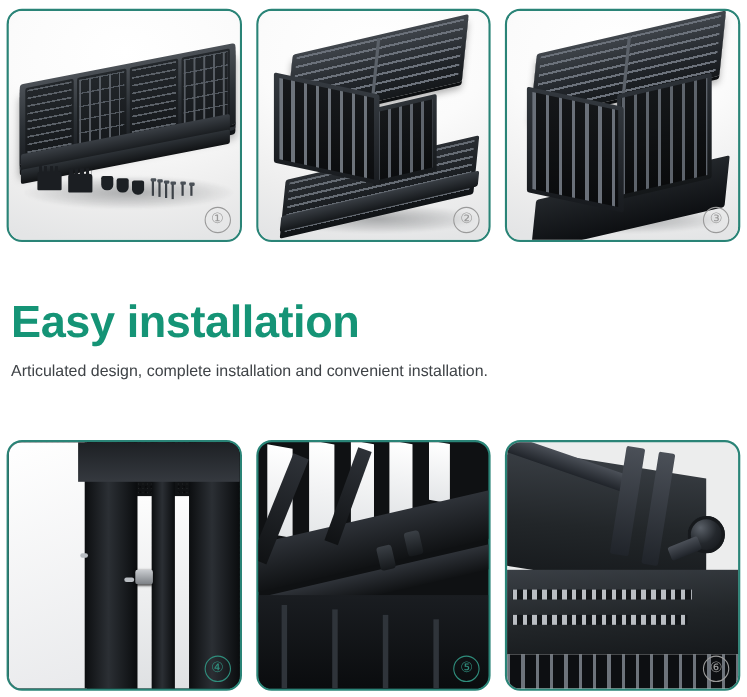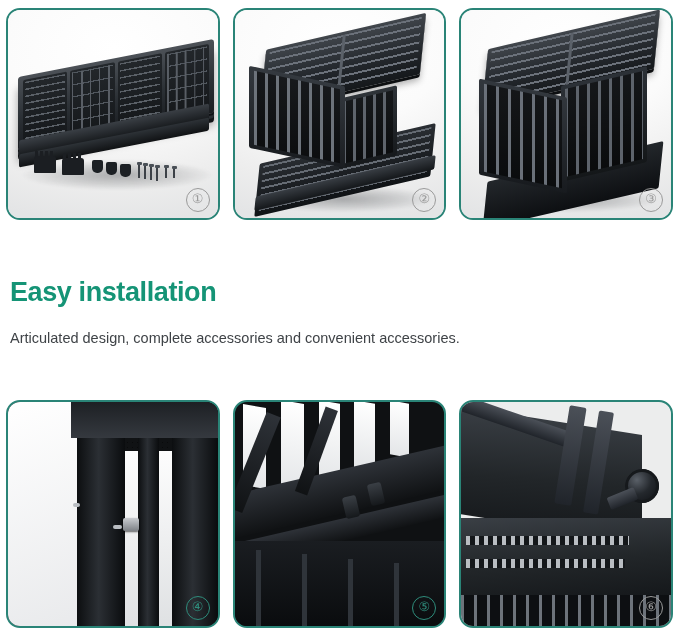--- a/index.html
+++ b/index.html
@@ -189,21 +189,21 @@
   .p6-tray{position:absolute;background:linear-gradient(175deg,#3a3f45 0%,#222629 55%,#15181b 100%);}
   .p6-bar{position:absolute;background:linear-gradient(180deg,#4b5058,#20242a);border-radius:2px;}
   .p6-wheel{position:absolute;width:34px;height:34px;border-radius:50%;background:radial-gradient(circle at 35% 32%,#5a6068 0%,#24282d 45%,#0c0e11 100%);box-shadow:inset 0 0 0 3px #16191c;}
   .p6-vent{position:absolute;background:repeating-linear-gradient(90deg,#b9bdc2 0 4px, #14171a 4px 9px);}
   .p6-bars{position:absolute;background:repeating-linear-gradient(90deg,#6d737b 0 3px, #0d0f12 3px 13px);}
 
   
   .textblock{position:absolute;left:10px;top:268px;width:600px;}
   .headline{
     margin:0;
-    font-size:27px;line-height:48px;
+    font-size:41px;line-height:48px;
     font-weight:bold;
     color:#159476;
     letter-spacing:-.4px;
     font-family:"Liberation Sans", sans-serif;
   }
   .subhead{
     margin:12px 0 0 0;
     font-size:14.5px;line-height:20px;
     color:#3f4347;
     font-family:"Liberation Sans", sans-serif;
@@ -290,21 +290,21 @@
               <div class="bars"></div>
             </div>
         </div>
       </div>
       <div class="badge light">③</div>
     </div>
   </div>
 
   <div class="textblock">
     <h1 class="headline">Easy installation</h1>
-    <p class="subhead">Articulated design, complete accessories and convenient accessories.</p>
+    <p class="subhead">Articulated design, complete installation and convenient installation.</p>
   </div>
 
   <div class="row row-bottom">
 
     <div class="panel" style="background:#101214;">
       <div class="photo hammer">
         <div class="p4-wall"></div>
         <div class="p4-post hammer" style="left:33%;width:23%;"></div>
         <div class="p4-gap" style="left:56%;width:6%;top:22%;height:78%;"></div>
         <div class="p4-post hammer" style="left:62%;width:10%;"></div>

